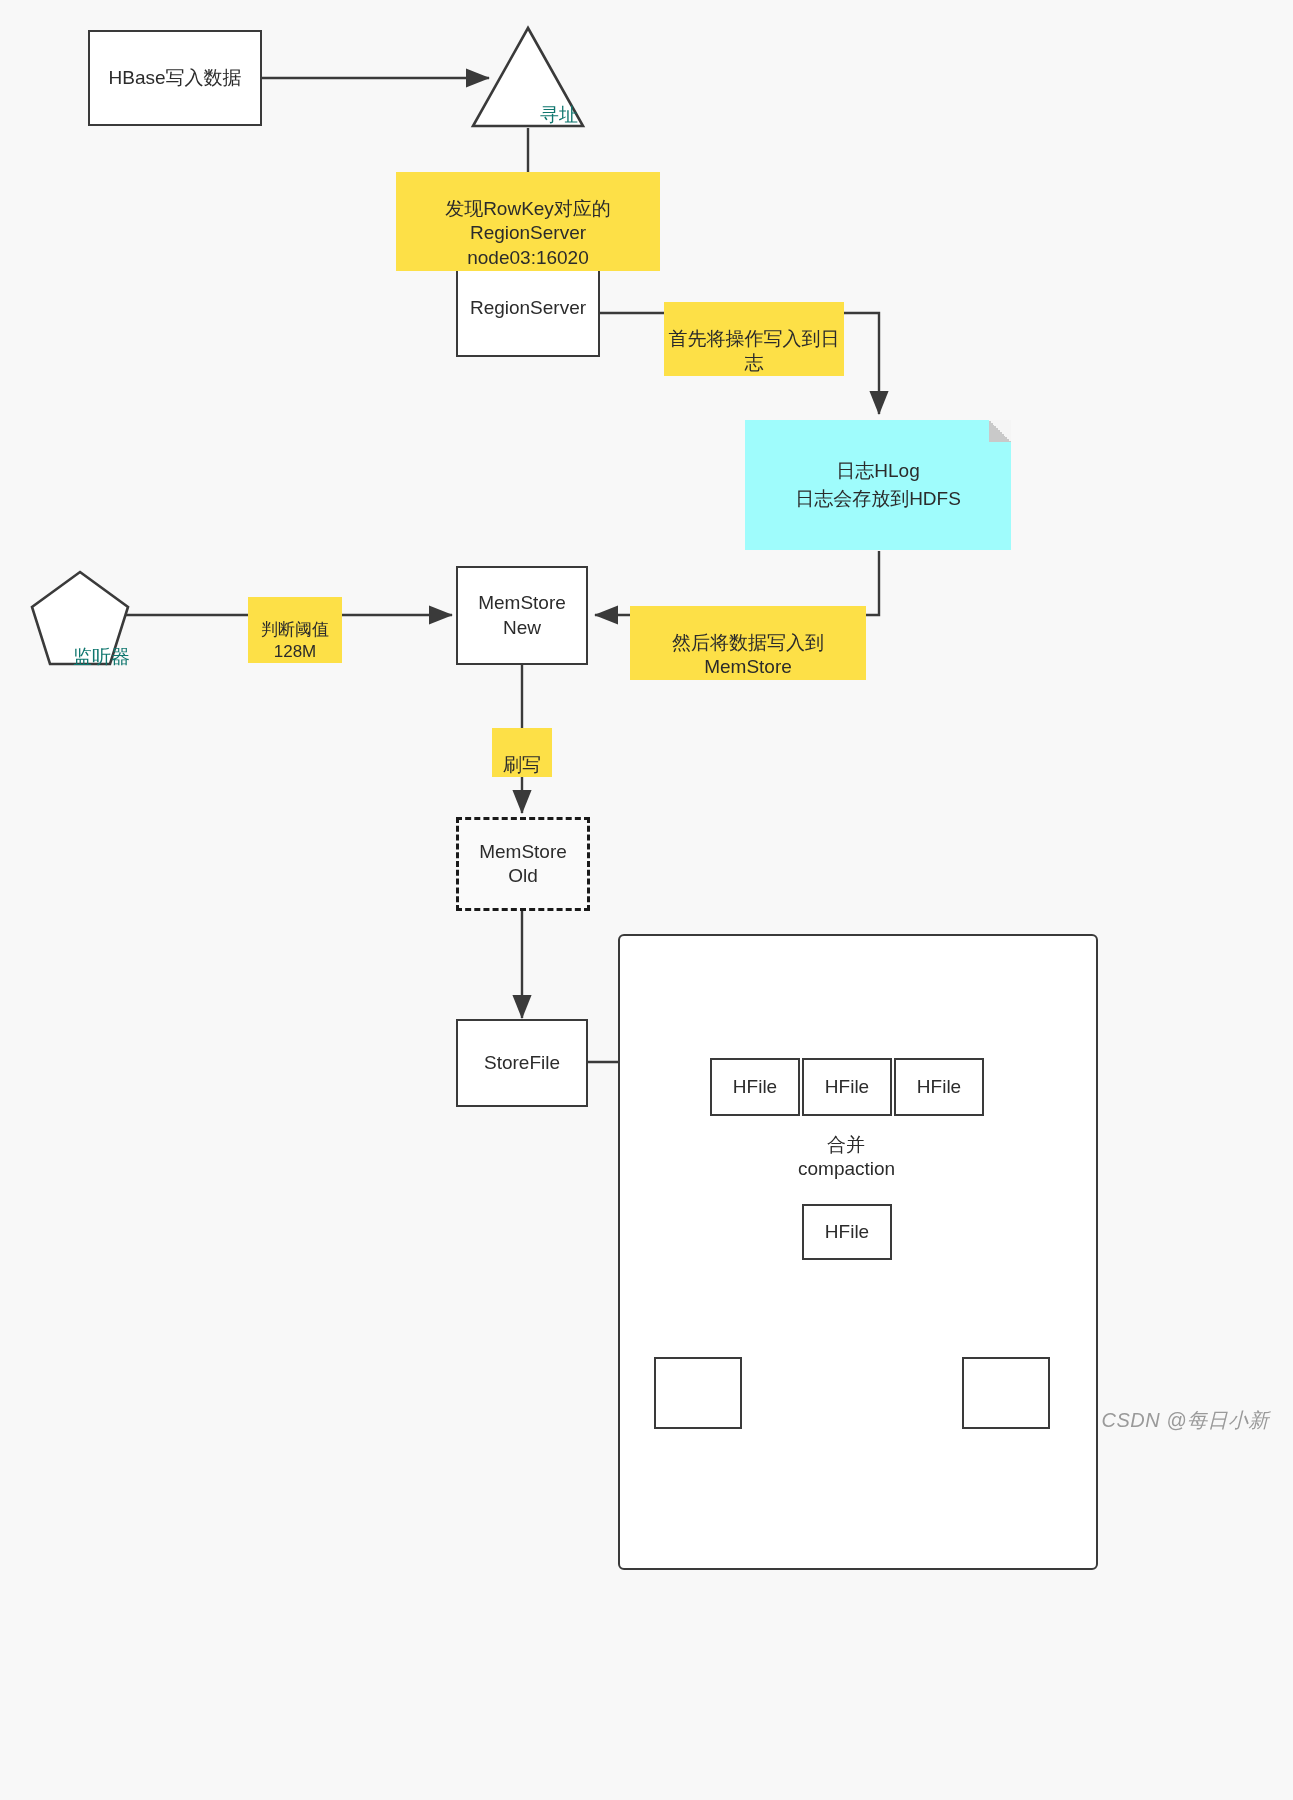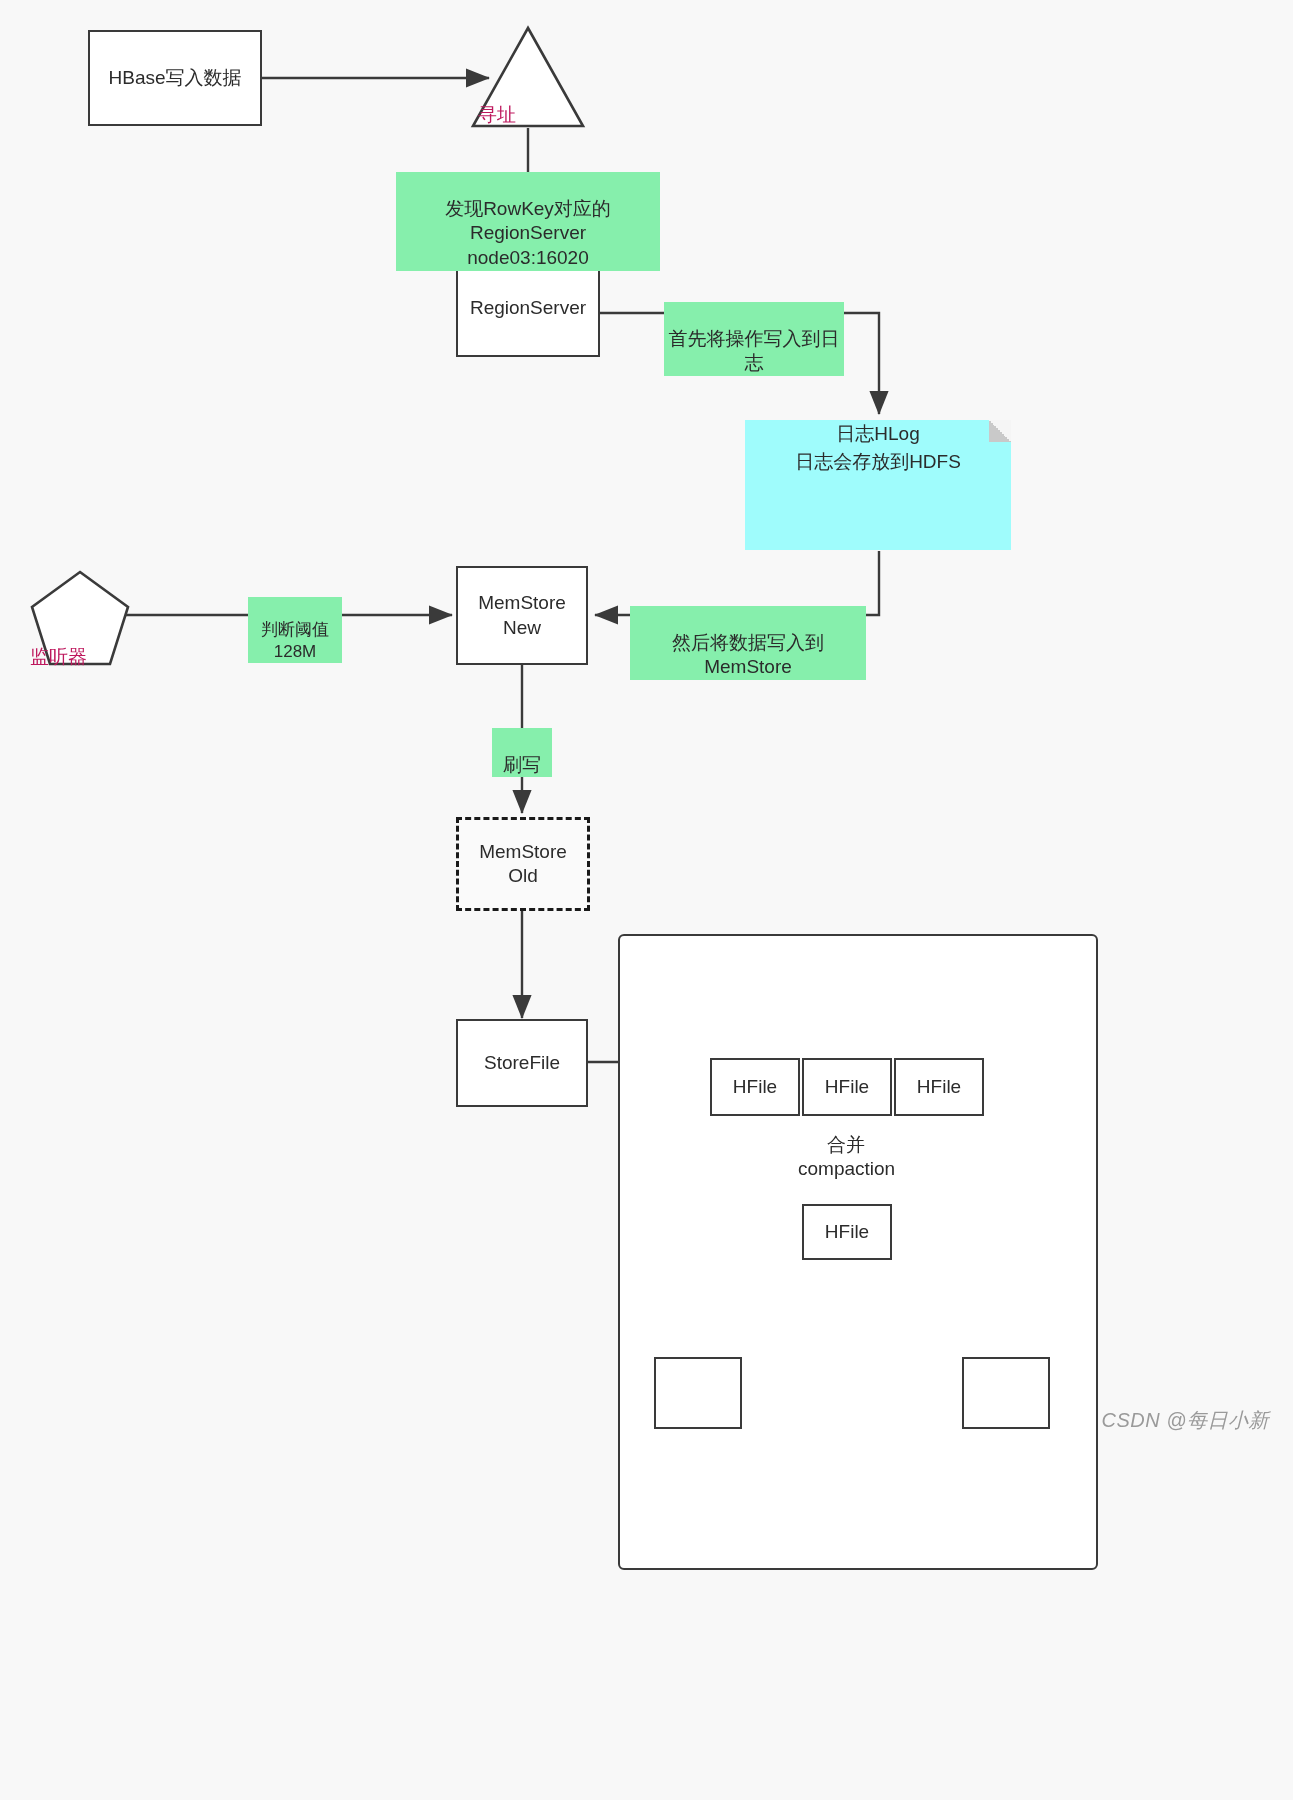--- a/index.html
+++ b/index.html
@@ -45,45 +45,45 @@
     position:absolute;
     background:#ffffff;
     border:2.5px solid #3a3a3a;
     border-radius:6px;
     box-sizing:border-box;
   }
   .note{
     position:absolute;
     background:#9ffcfc;
     box-sizing:border-box;
-    display:flex;justify-content:center;
+    display:flex;align-items:center;justify-content:center;
     text-align:center;white-space:pre-line;
     line-height:1.45;
     color:#2b2b2b;
   }
   .note .fold{
     position:absolute;right:0;top:0;
     width:22px;height:22px;
     background:linear-gradient(225deg,#f5f5f5 0 50%,#c9c9c9 50% 100%);
   }
   .edge-label{
     position:absolute;
-    background:#86efac;
+    background:#fde047;
     color:#2b2b2b;
     text-align:center;
     line-height:1.3;
     white-space:pre-line;
     padding:0 2px;
     box-sizing:border-box;
   }
   .shapelabel{
     position:absolute;
-    text-align:left;
+    text-align:right;
     white-space:pre-line;
-    color:#be185d;
+    color:#0f766e;
   }
   .watermark{
     position:absolute;
     color:#9a9a9a;
     font-size:20px;
     right:24px;bottom:14px;
     letter-spacing:.5px;
     font-style:italic;
   }
 </style>

